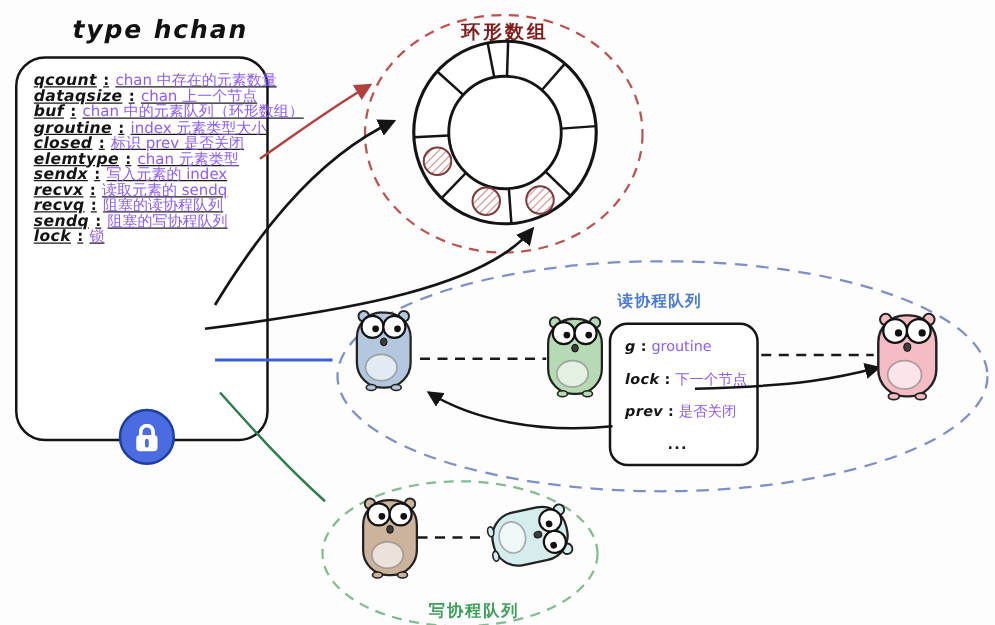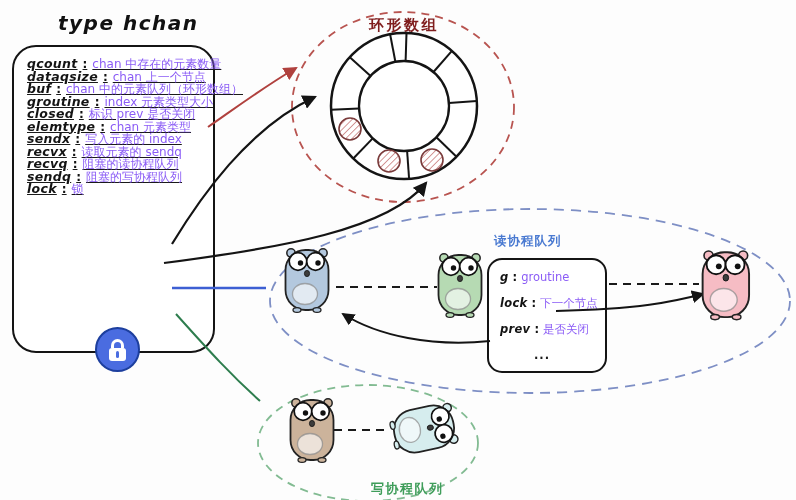--- a/index.html
+++ b/index.html
@@ -36,21 +36,21 @@
   }
   .sudog-box .frow { font-size:11.5px; }
   .sudog-box .fname { font-size:11.5px; }
   .sudog-box .fsep { margin:0 4px; }
   .ellipsis-row { padding-left:34px; font-weight:bold; letter-spacing:1px; }
   .sudog-title { left:494px; top:233px; font-size:17px; font-weight:bold; font-style:italic; letter-spacing:1px; color:#111; z-index:2; }
 
   
   .lbl-ring  { left:369px; top:16px;  font-size:15px; letter-spacing:2.5px; color:#7f1d1d; font-weight:600; z-index:2; }
   .lbl-readq { left:494px; top:217px; font-size:12.5px; letter-spacing:1px; color:#4a7ad1; font-weight:600; z-index:2;margin-top:16px; }
-  .lbl-writeq{ left:343px; top:480px; font-size:13px; letter-spacing:1.5px; color:#3f9d5a; font-weight:600; z-index:6;margin-left:28px; }
+  .lbl-writeq{ left:343px; top:480px; font-size:13px; letter-spacing:1.5px; color:#3f9d5a; font-weight:600; z-index:6; }
 
   
   .lock-badge {
     left:95px; top:327px; width:45px; height:45px; border-radius:50%;
     background:#4a6ce0; border:2.5px solid #1d3f9e; z-index:8;
     display:flex; align-items:center; justify-content:center; flex-direction:column;
   }
   .shackle { width:13px; height:9px; border:3px solid #fff; border-bottom:none;
     border-radius:7px 7px 0 0; }
   .lockbody { width:17px; height:13px; background:#fff; border-radius:3px;

